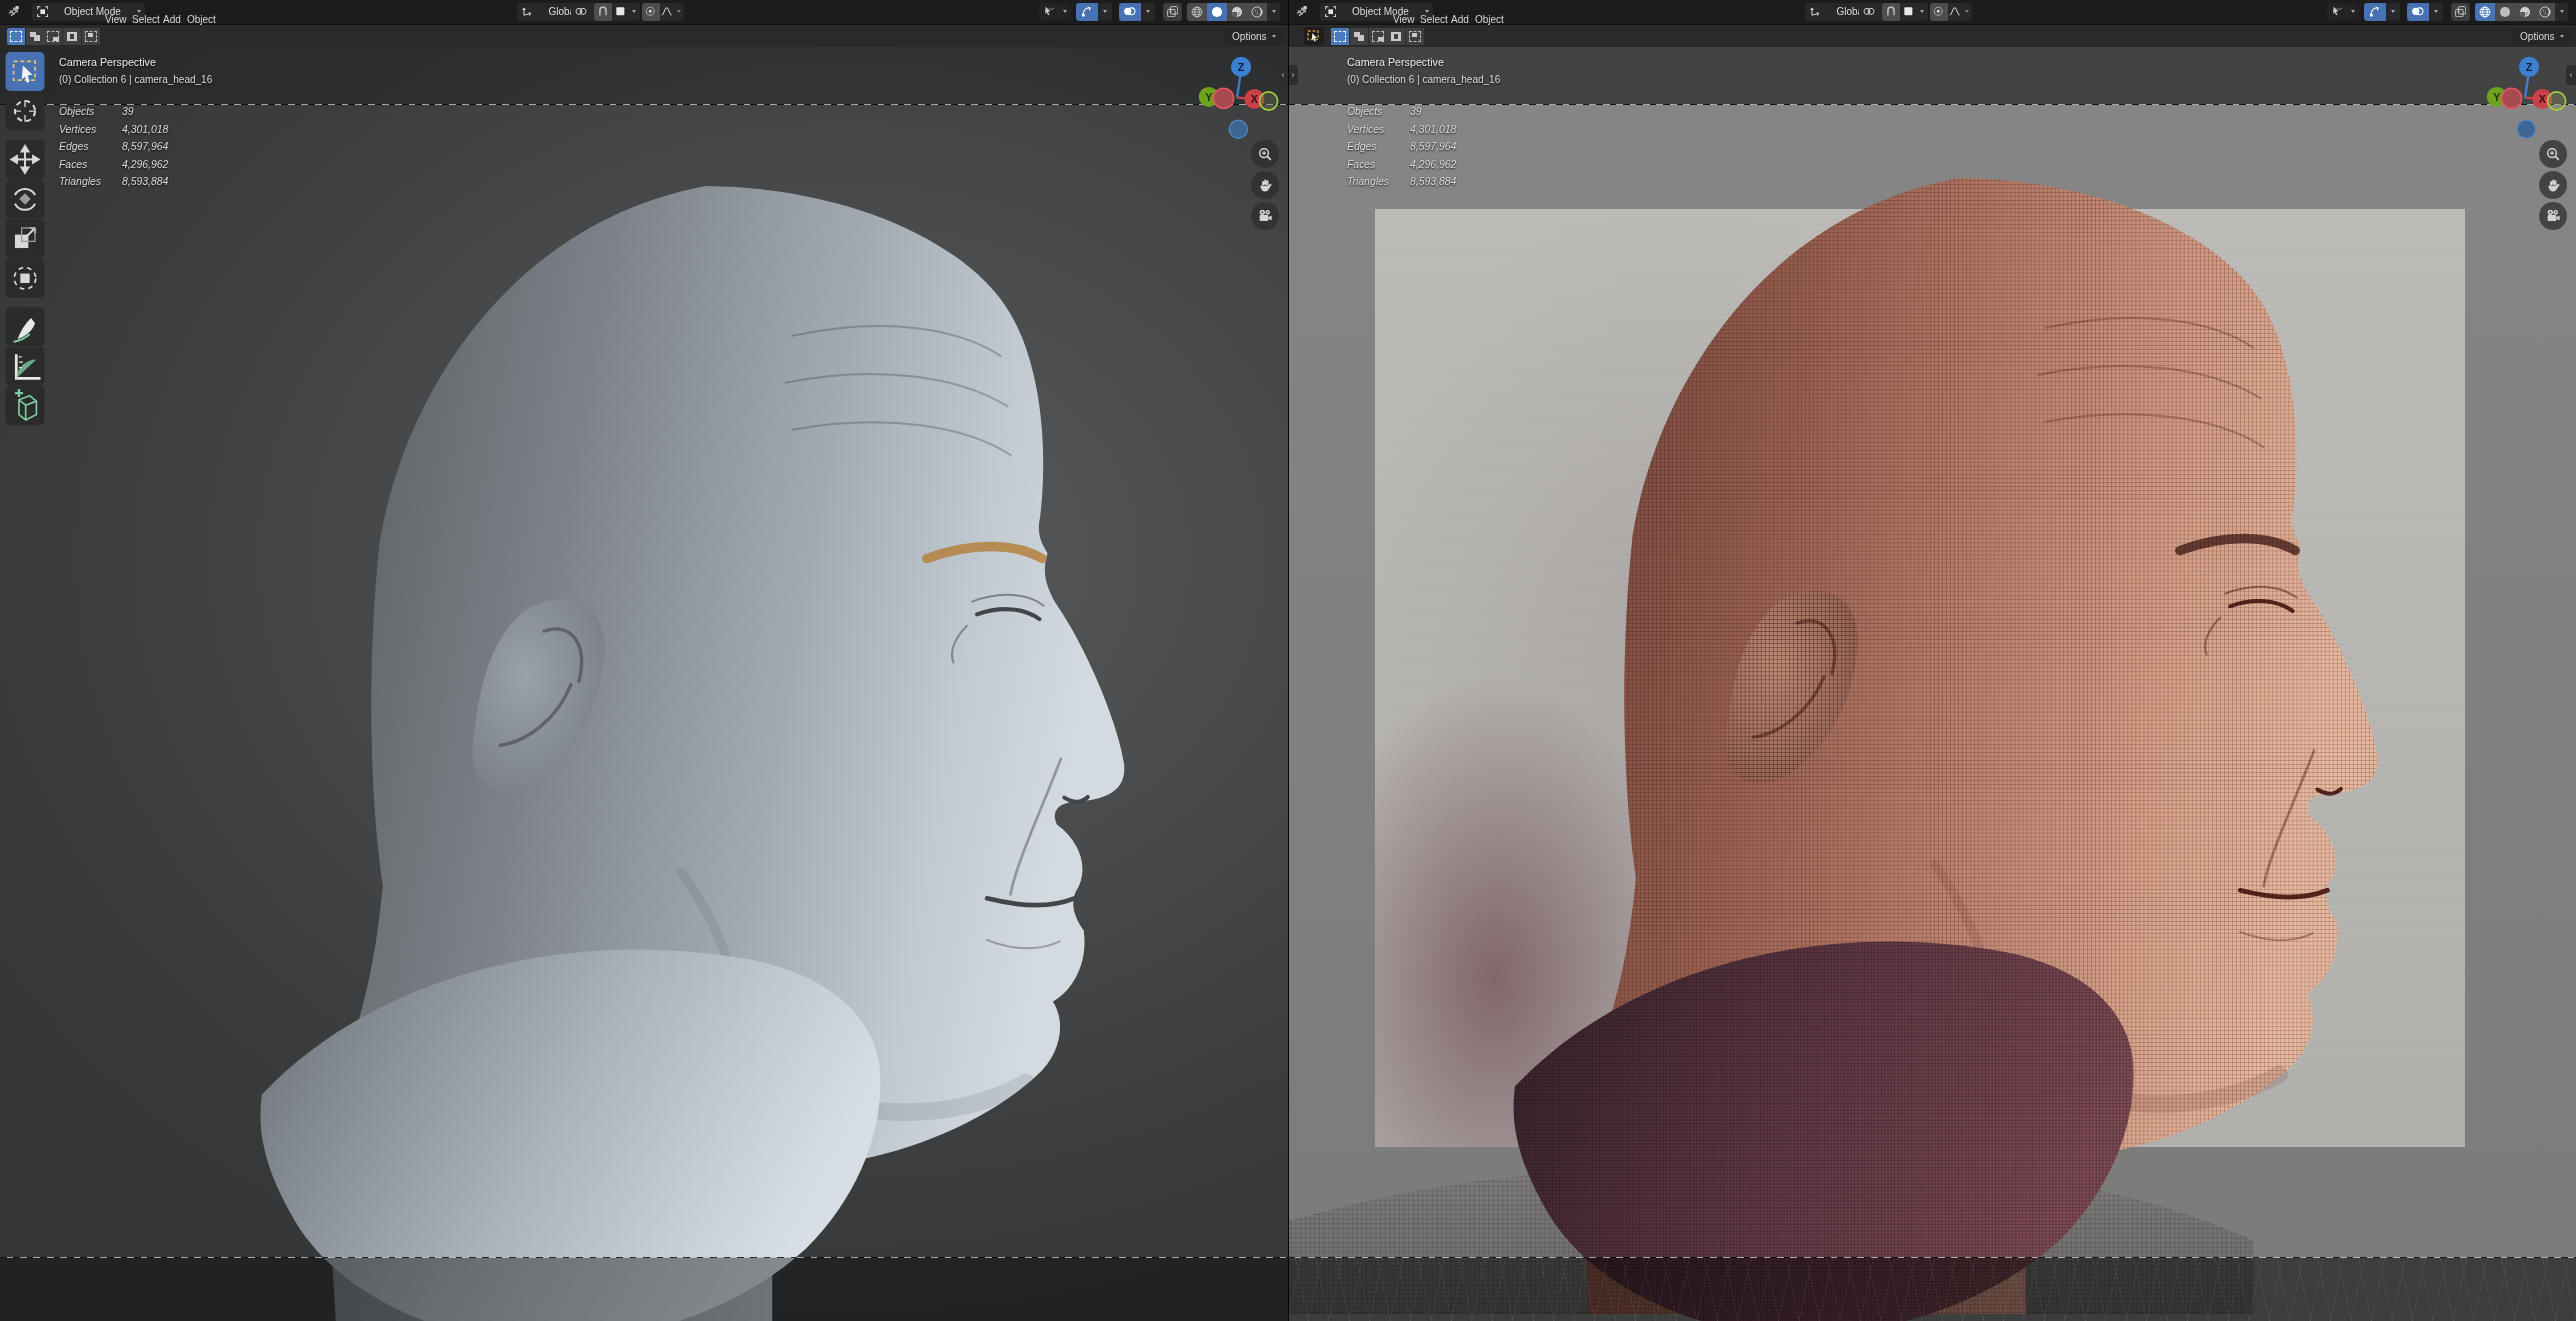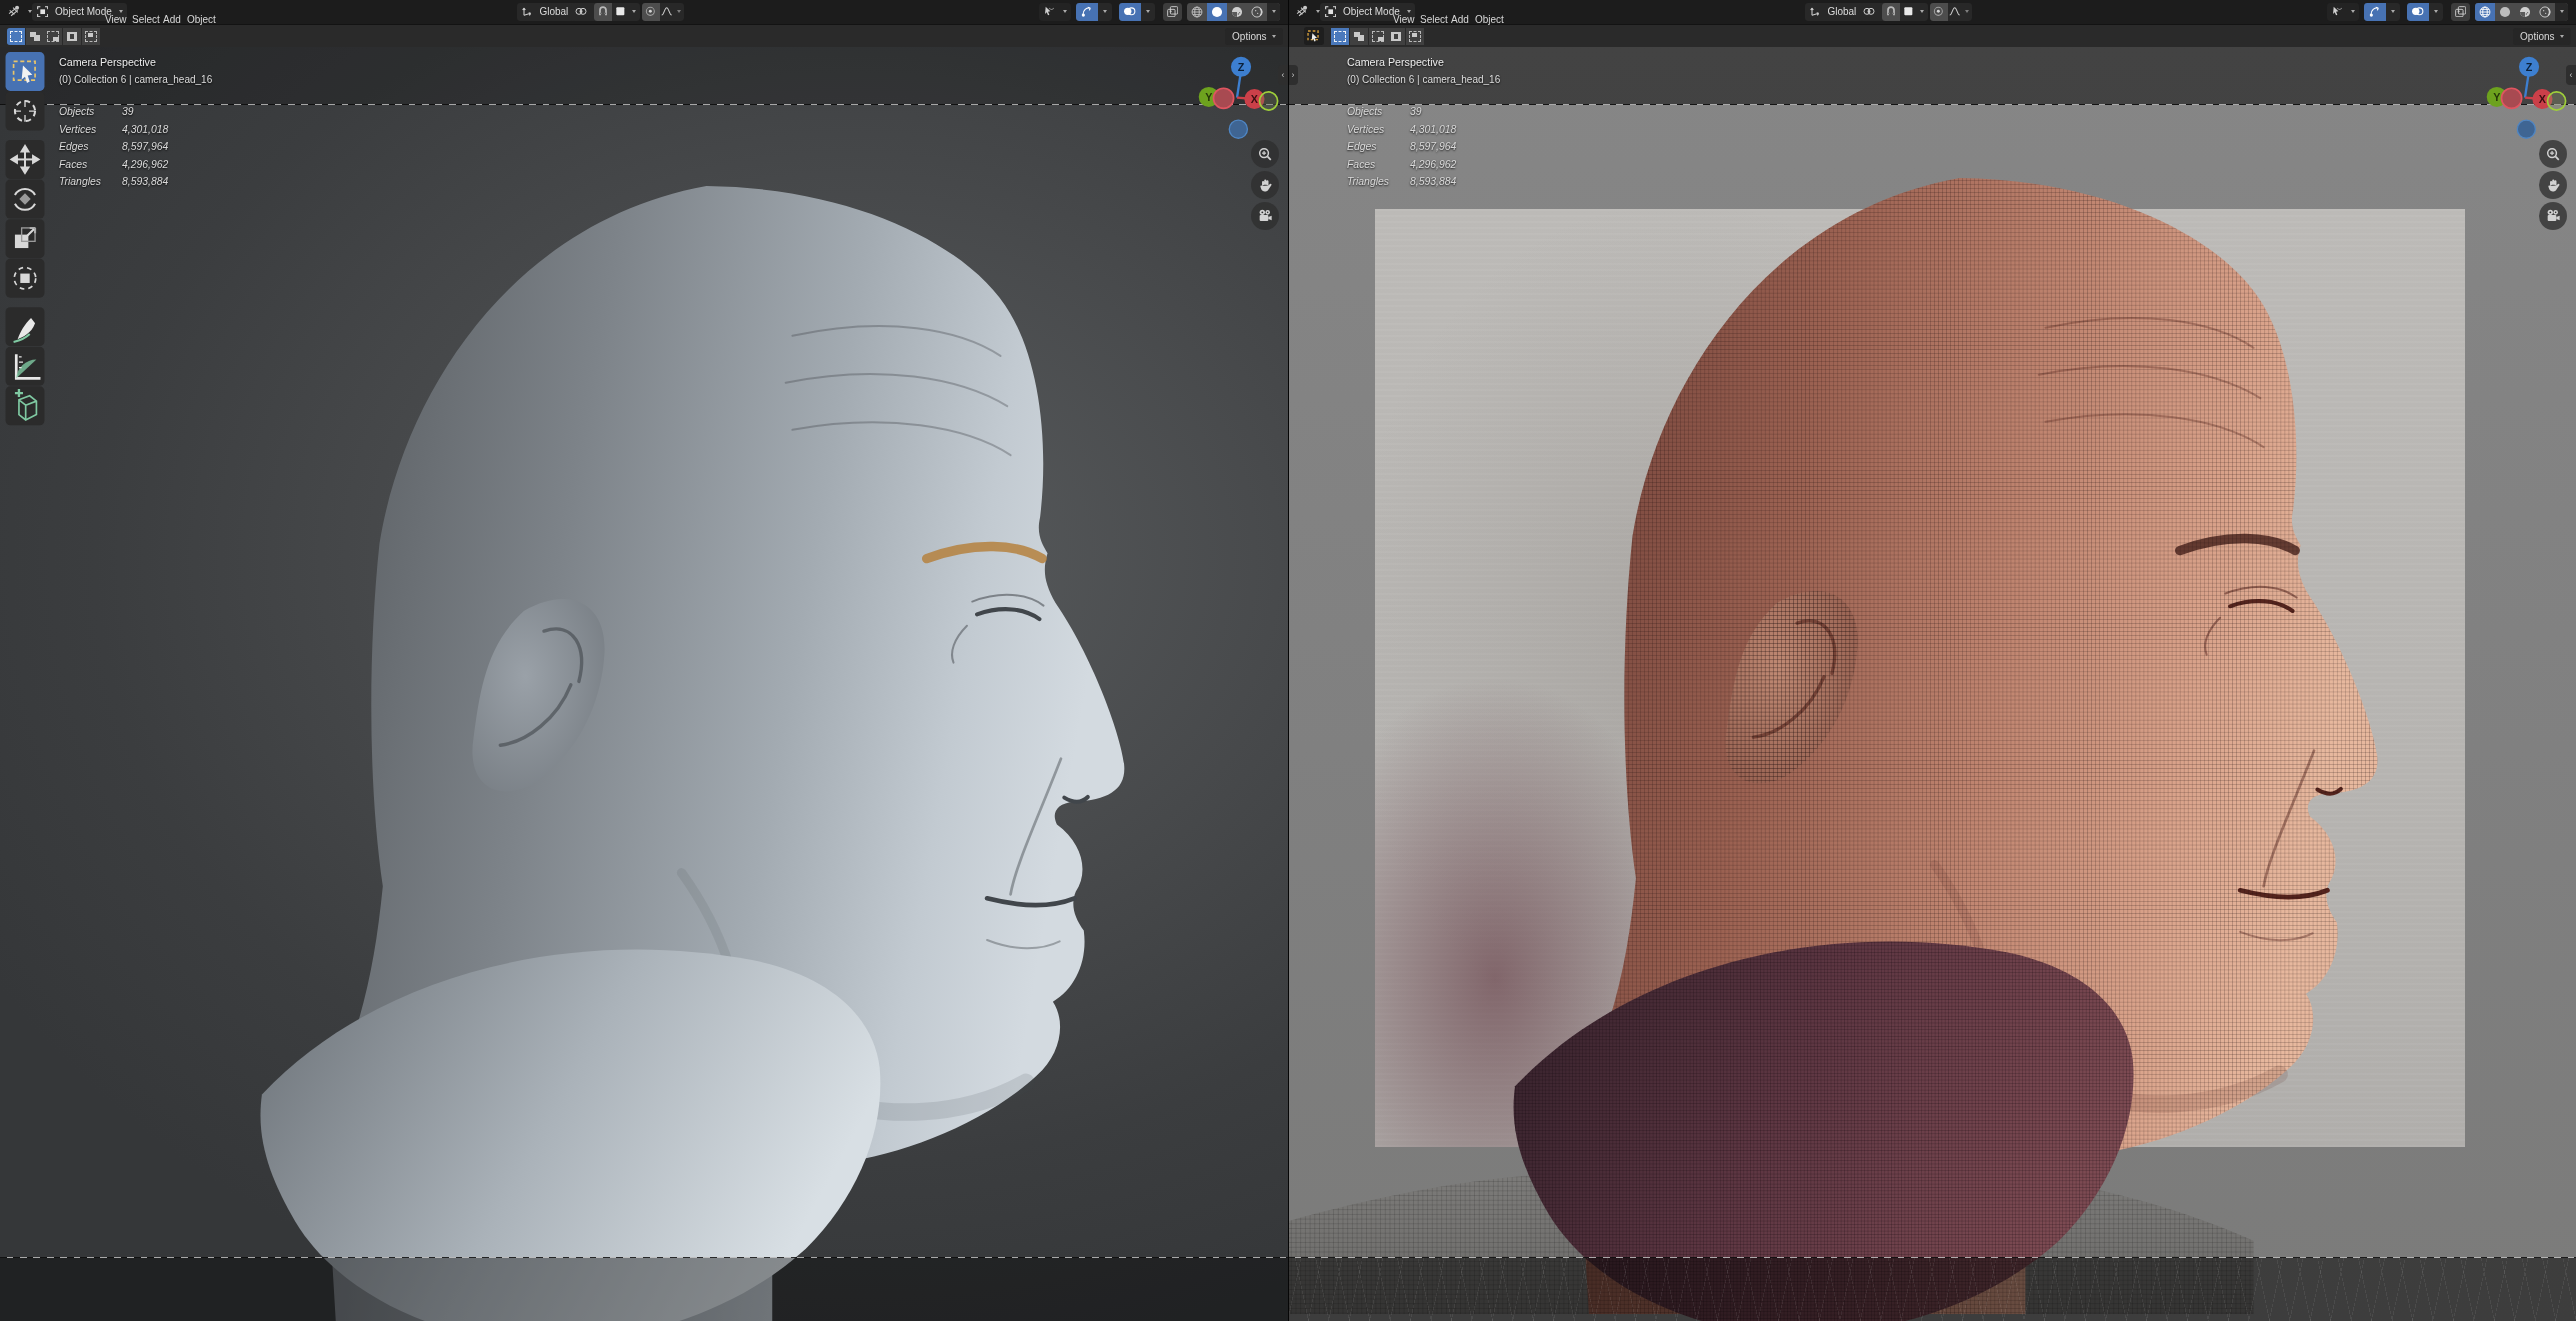--- a/index.html
+++ b/index.html
@@ -7,21 +7,21 @@
         font-family:"Liberation Sans","DejaVu Sans",sans-serif;
         -webkit-font-smoothing:antialiased;color:#d6d6d6;}
   .pane{position:absolute;top:0;width:1288px;height:1322px;overflow:hidden;}
   #pane-left{left:0;}
   #pane-right{left:1288px;}
   #divider{position:absolute;left:1288px;top:0;width:0.7px;height:1322px;background:#060606;z-index:50;}
 
   
   .hdr{position:absolute;left:0;top:0;width:100%;height:24px;background:#1c1c1c;border-bottom:0.7px solid #131313;z-index:10;}
   .hdr *{box-sizing:border-box;}
-  .hbtn{position:absolute;top:2.7px;height:18px;display:flex;align-items:center;gap:7px;
+  .hbtn{position:absolute;top:2.7px;height:18px;display:flex;align-items:center;gap:16px;
         background:#282828;border-radius:3.4px;padding:0 4.7px;color:#dcdcdc;font-size:10px;}
   .menu{position:absolute;top:0;height:39px;display:flex;align-items:center;font-size:10px;color:#d8d8d8;padding:16px 4px;}
   .caret{width:0;height:0;border-left:2.7px solid transparent;border-right:2.7px solid transparent;border-top:3.4px solid #ababab;display:inline-block;}
   .seg-group{position:absolute;top:2.7px;height:18px;display:flex;align-items:stretch;background:#282828;border-radius:3.4px;overflow:hidden;}
   .seg{display:flex;align-items:center;justify-content:center;}
   .seg.on{background:#4772b3;}
   .seg.raised{background:#4d4d4d;}
   .icon-svg{display:block;}
 
   

